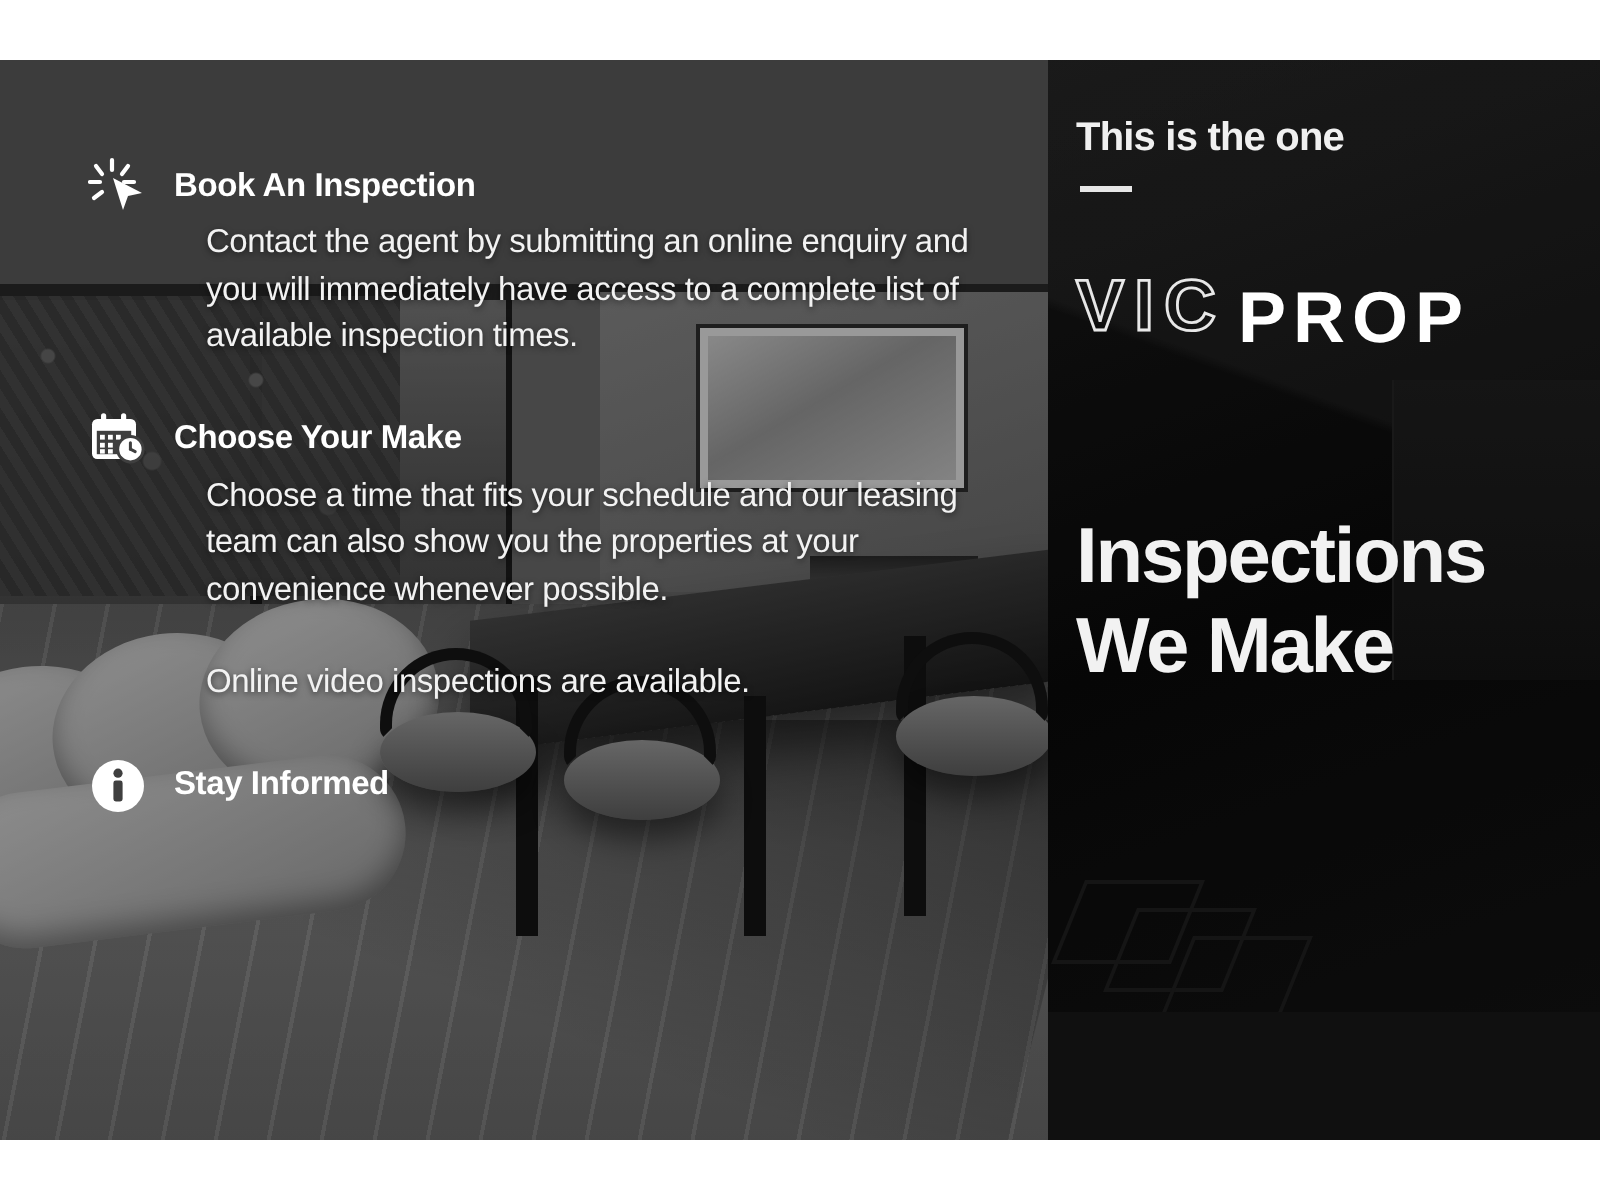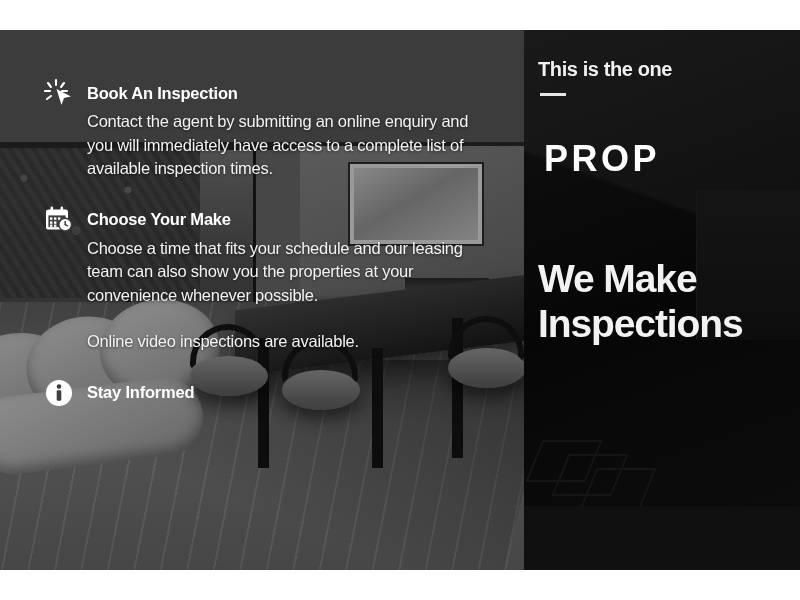--- a/index.html
+++ b/index.html
@@ -150,21 +150,21 @@
   .feat-icon{
     width:30px; height:30px; flex:0 0 30px;
     display:flex; align-items:center; justify-content:center;
   }
   .feat-icon svg{ display:block; }
   .feat-title{
     color:#ffffff; font-size:16.5px; font-weight:bold;
     letter-spacing:-.2px; white-space:nowrap;
   }
   .feat-body{
-    margin-left:43px; margin-top:2px;
+    margin-left:59px; margin-top:2px;
     color:#f2f2f2; font-size:16.5px; line-height:23.5px;
     letter-spacing:-.25px; max-width:430px;
     text-shadow:0 1px 3px rgba(0,0,0,.55);
   }
   .feat-body .gap{ display:block; height:23px; }
 
   
   .right-panel{
     position:absolute;
     left:524px; top:0;
@@ -360,24 +360,25 @@
         <span style="left:26px;top:14px;"></span>
         <span style="left:54px;top:28px;"></span>
       </div>
       <div class="rp-scrim"></div>
 
       <div class="right-content">
         <div class="rp-kicker">This is the one</div>
         <div class="rp-rule"></div>
 
         <div class="logo">
+          <span class="vic">VIC</span>
           <span class="prop">PROP</span>
         </div>
 
         <div class="rp-headline">
+          <span>Inspections</span>
           <span>We Make</span>
-          <span>Inspections</span>
         </div>
       </div>
     </div>
 
   </div>
 </div>
 
 </body></html>

